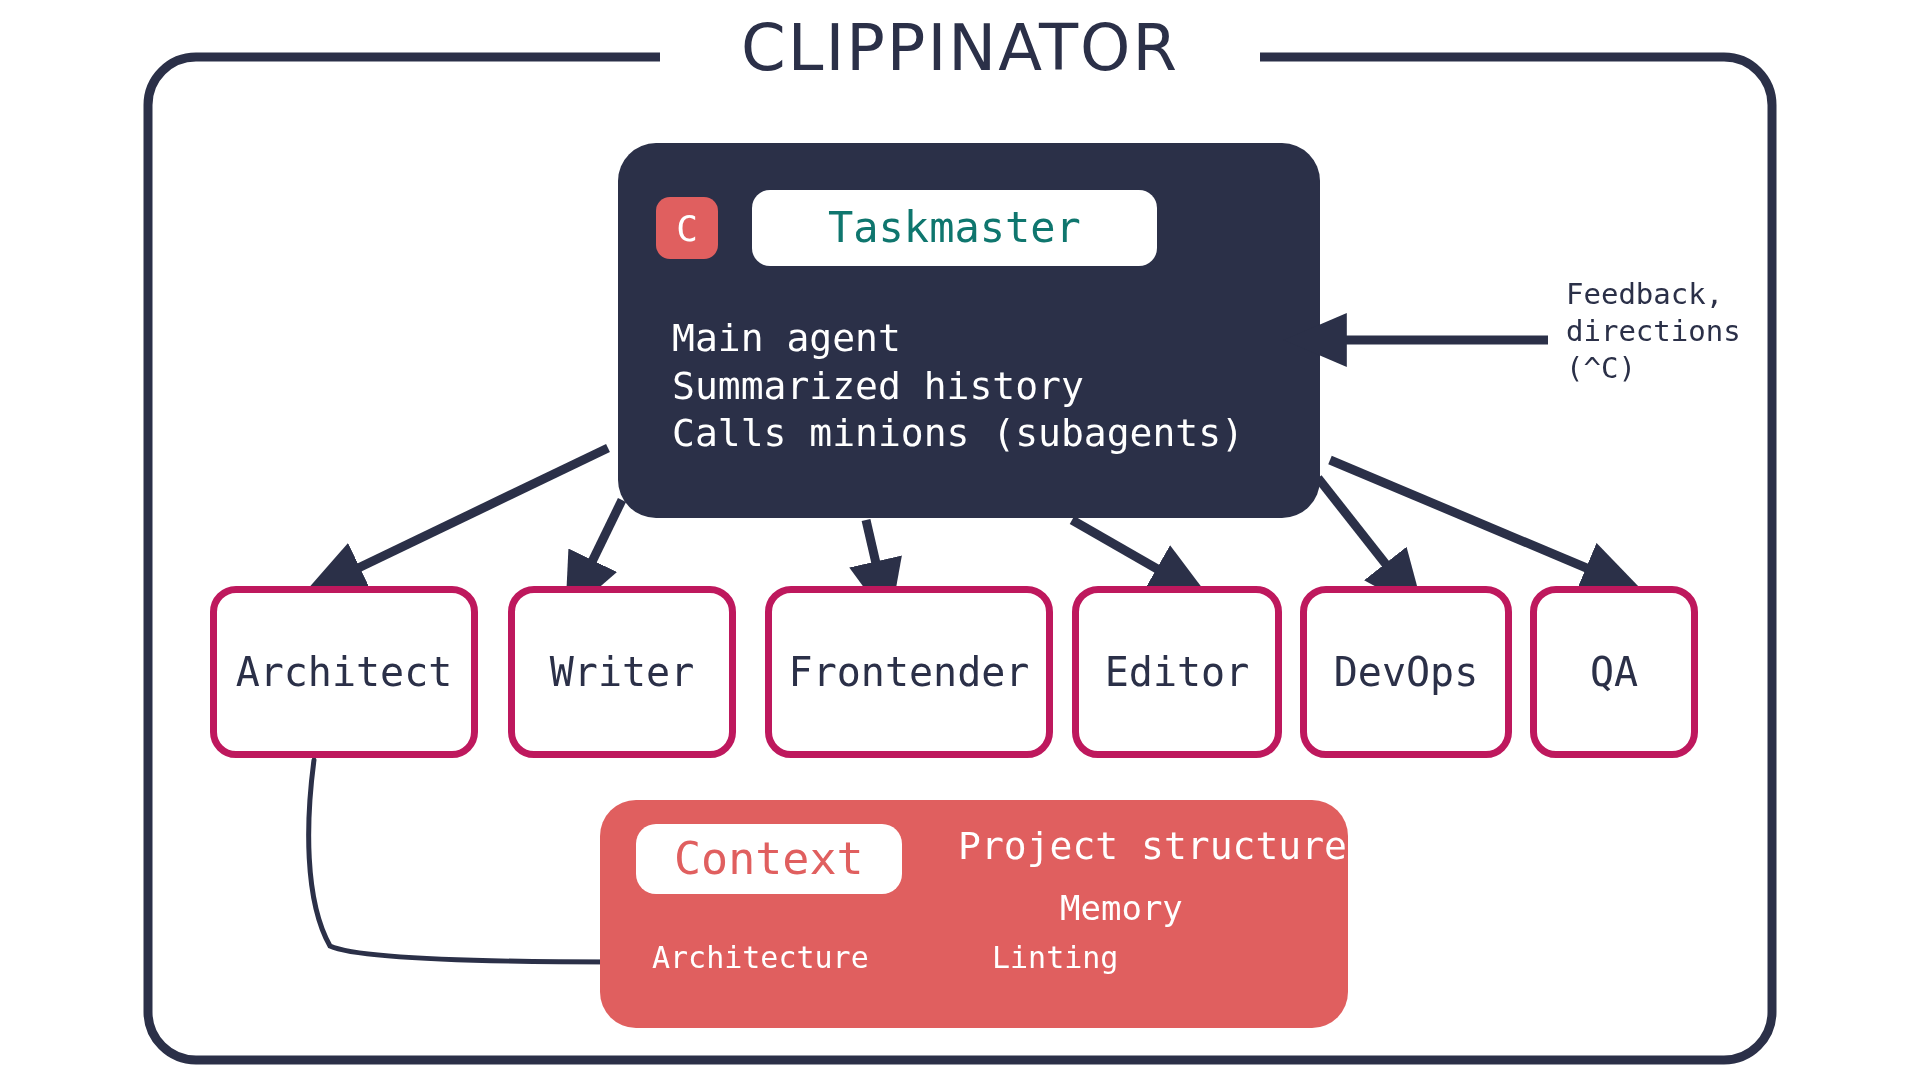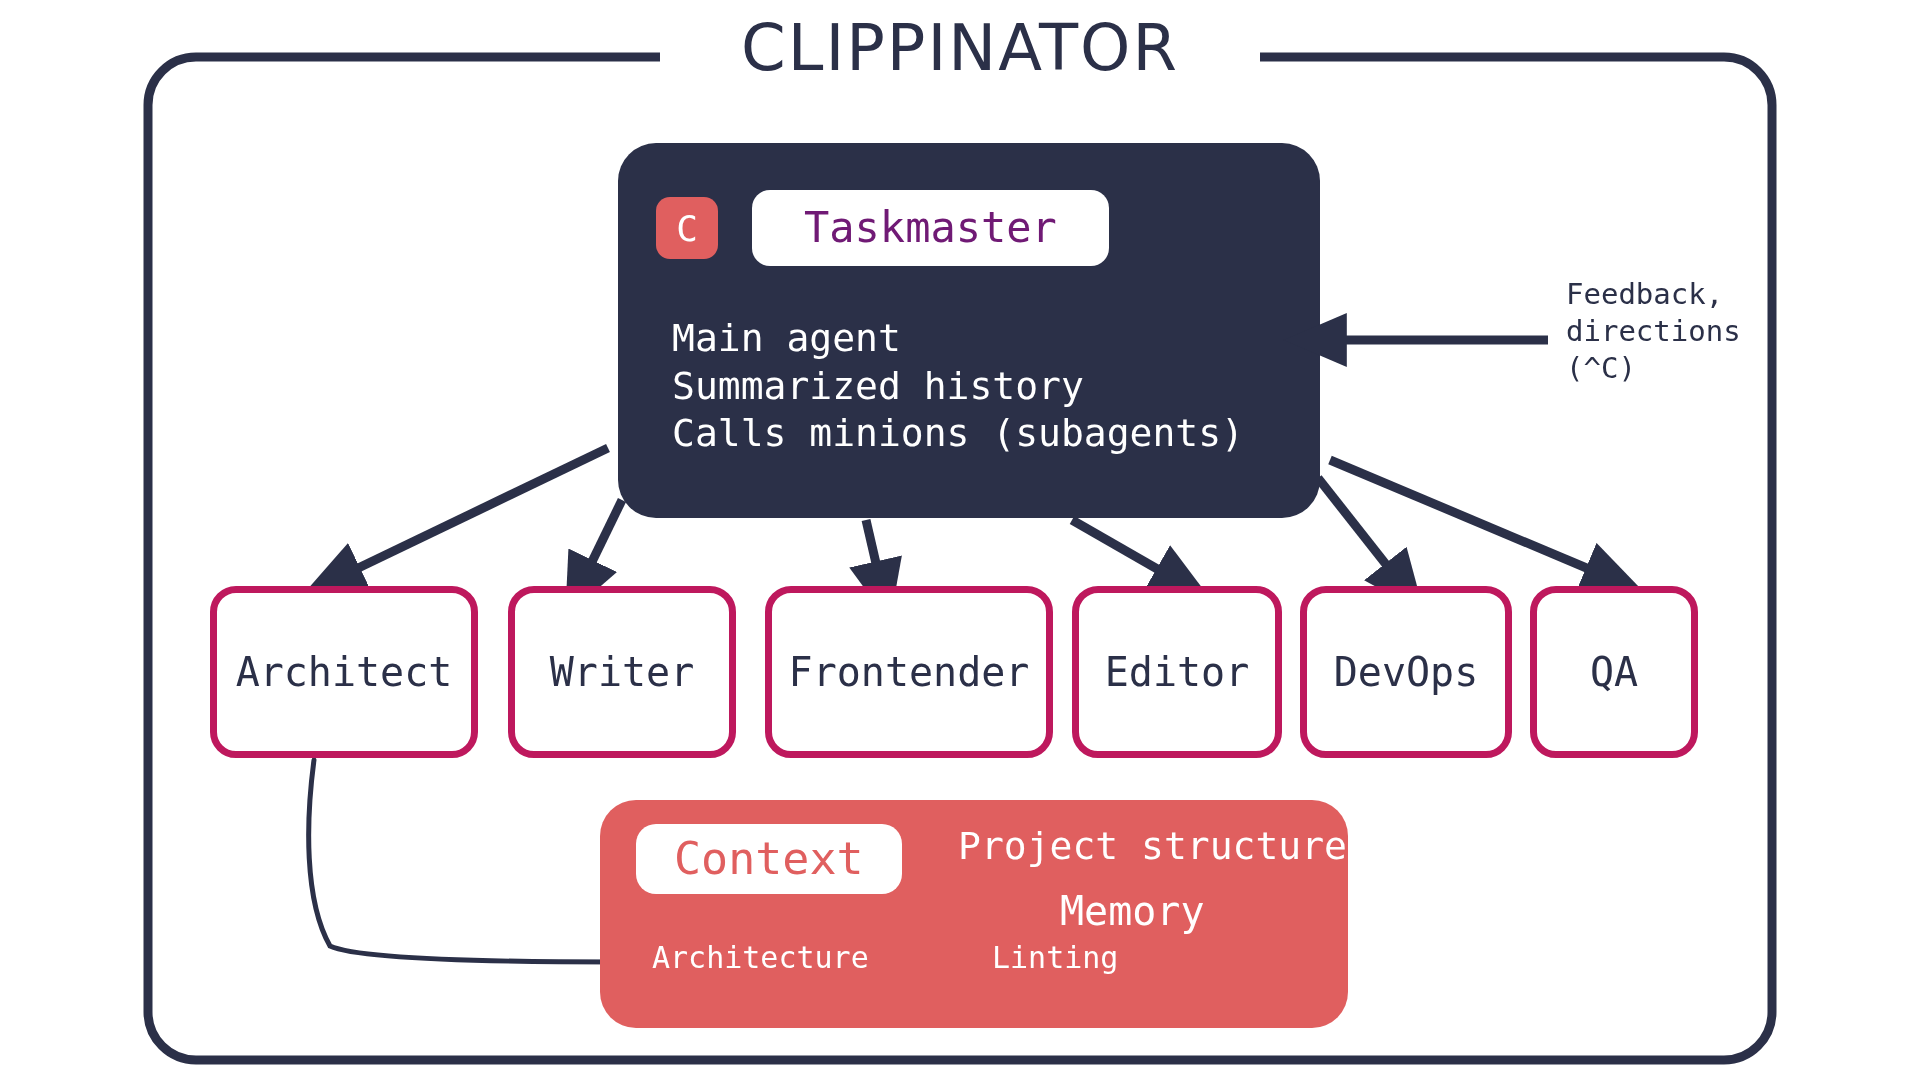--- a/index.html
+++ b/index.html
@@ -78,23 +78,23 @@
     background: #e05f5f;
     color: #ffffff;
     font-size: 36px;
     display: flex;
     align-items: center;
     justify-content: center;
     font-family: "DejaVu Sans Mono", monospace;
   }
   #taskmaster-title-pill {
     background: #ffffff;
-    color: #701a75;
+    color: #0f766e;
     border-radius: 18px;
-    padding: 16px 52px;
+    padding: 16px 76px;
     font-size: 42px;
     font-family: "DejaVu Sans Mono", monospace;
     line-height: 1.05;
     white-space: nowrap;
   }
   #taskmaster-lines {
     position: absolute;
     left: 54px;
     top: 172px;
     color: #ffffff;
@@ -168,21 +168,21 @@
     line-height: 1.12;
     white-space: nowrap;
   }
   .ctx-item {
     position: absolute;
     color: #ffffff;
     font-family: "DejaVu Sans Mono", monospace;
     white-space: nowrap;
   }
   #ctx-project-structure { left: 358px; top: 24px; font-size: 38px; }
-  #ctx-memory           { left: 460px; top: 88px; font-size: 40px; }
+  #ctx-memory           { left: 460px; top: 88px; font-size: 34px; }
   #ctx-linting          { left: 392px; top: 140px; font-size: 30px; }
   #ctx-architecture     { left: 52px;  top: 140px; font-size: 30px; }
 
   
   #arrows-svg {
     position: absolute;
     left: 0; top: 0;
     width: 1920px;
     height: 1080px;
     z-index: 3;

